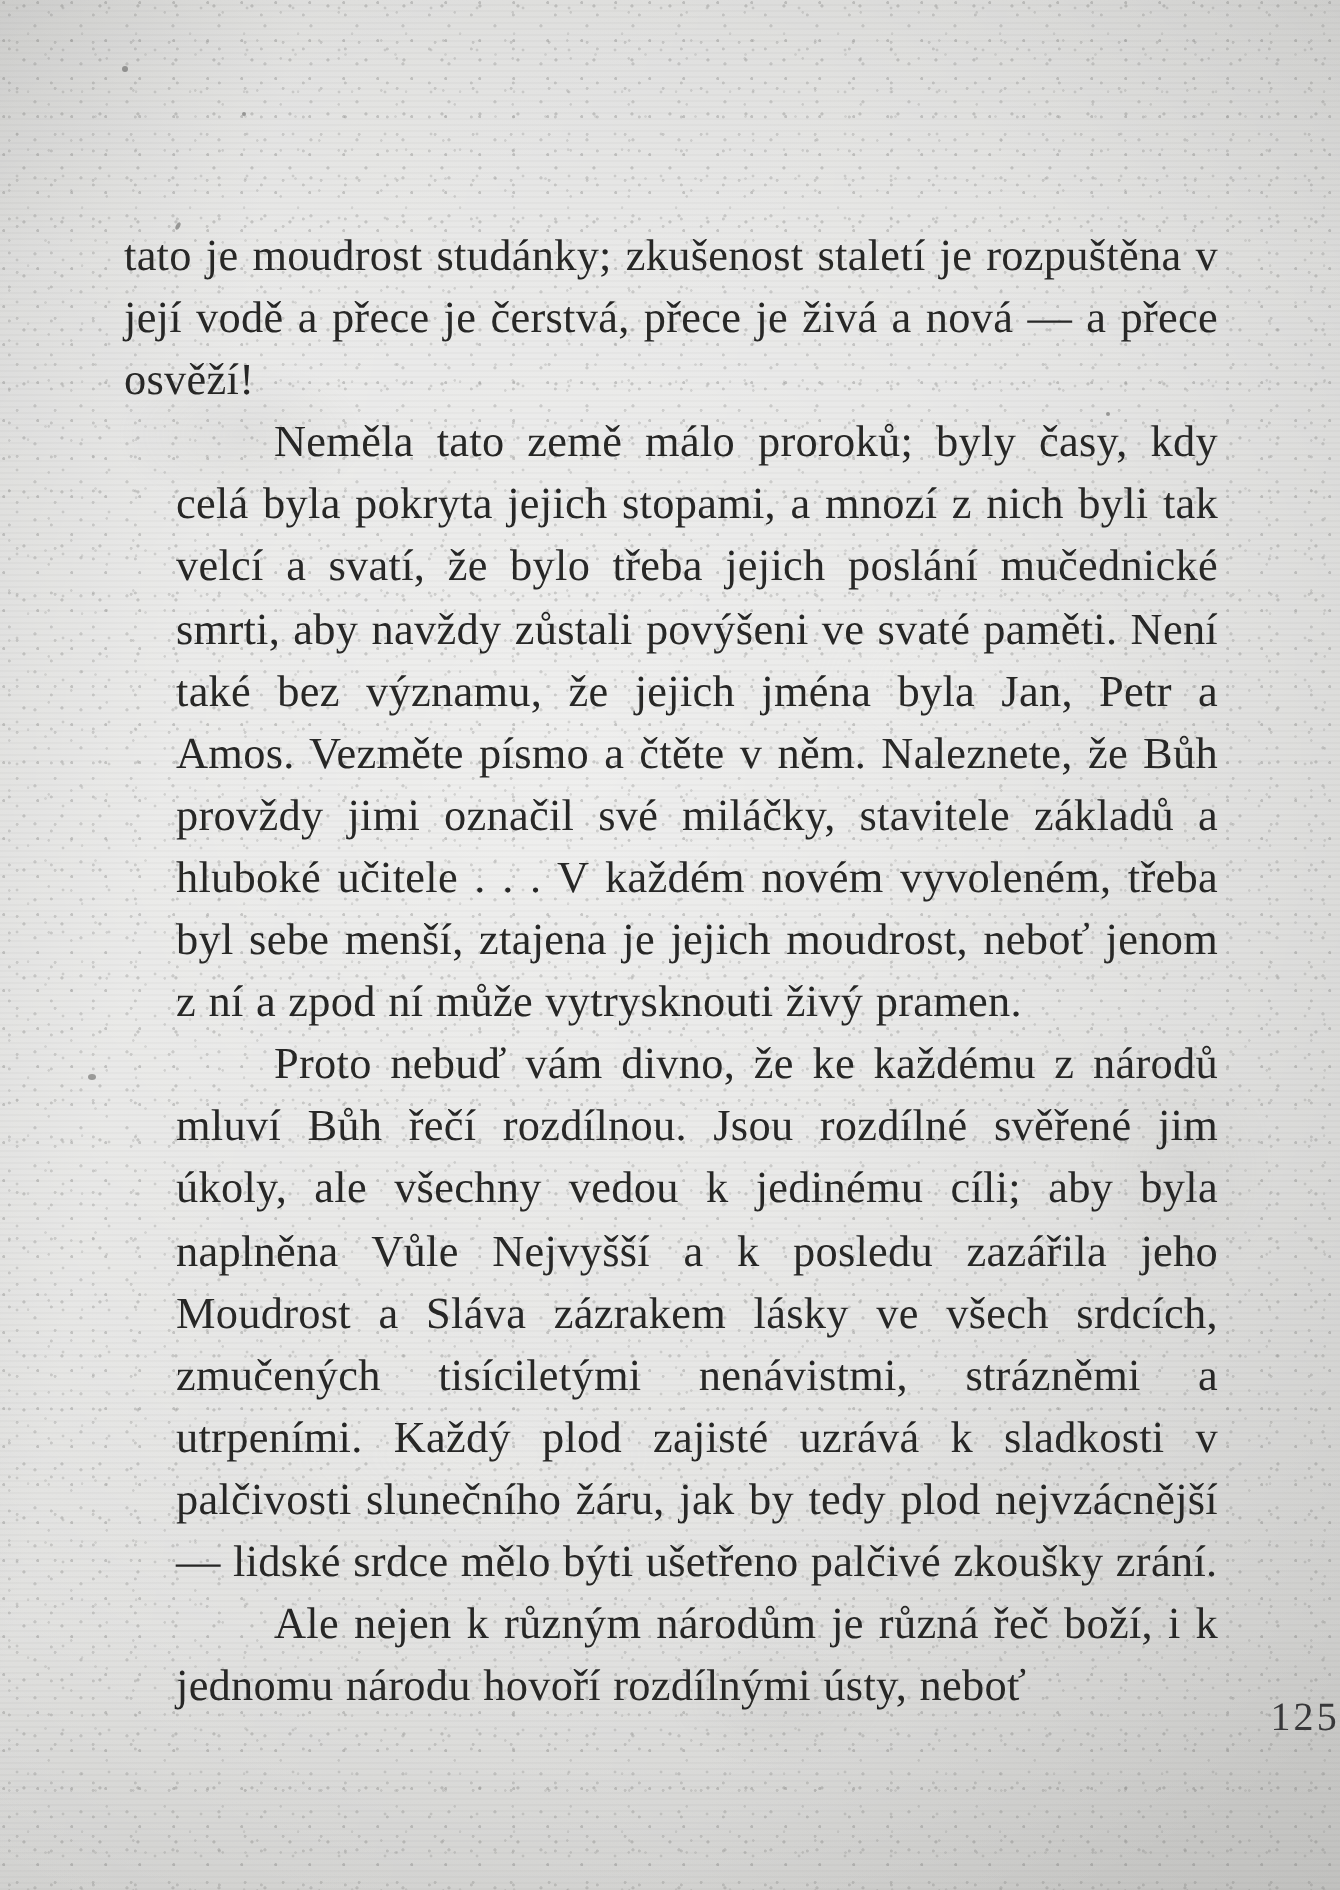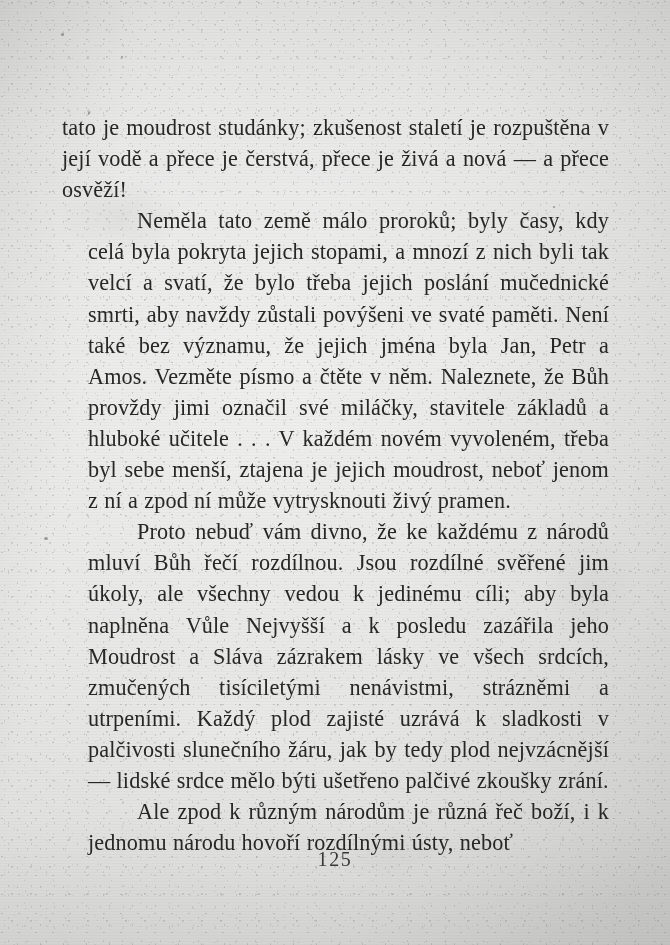--- a/index.html
+++ b/index.html
@@ -96,21 +96,21 @@
     margin-left: 26px;
   }
 
   
 
   .pagenum {
     position: absolute;
     left: 0;
     right: 0;
     top: 848px;
-    text-align: center;
+    text-align: right;
     font-size: 20px;
     letter-spacing: 1.6px;
     color: #38383a;
     font-variant-numeric: oldstyle-nums;
   }
 
   
   .ink-soften {
     position: absolute;
     inset: 0;
@@ -143,20 +143,20 @@
   <div class="speck" style="left:61px; top:33px; width:3px; height:3px;"></div>
   <div class="speck" style="left:88px; top:111px; width:2px; height:4px; transform:rotate(28deg);"></div>
   <div class="speck" style="left:44px; top:537px; width:4px; height:3px;"></div>
   <div class="speck" style="left:121px; top:56px; width:2px; height:2px;"></div>
   <div class="speck" style="left:553px; top:206px; width:2px; height:2px;"></div>
 
   <div class="textblock">
     <p class="para">tato je moudrost studánky; zkušenost staletí je rozpuštěna v její vodě a přece je čerstvá, přece je živá a nová — a přece osvěží!</p>
     <p class="para indent">Neměla tato země málo proroků; byly časy, kdy celá byla pokryta jejich stopami, a mnozí z nich byli tak velcí a svatí, že bylo třeba jejich poslání mučednické smrti, aby navždy zůstali povýšeni ve svaté paměti. Není také bez významu, že jejich jména byla Jan, Petr a Amos. Vezměte písmo a čtěte v něm. Naleznete, že Bůh provždy jimi označil své miláčky, stavitele základů a hluboké učitele . . . V každém novém vyvoleném, třeba byl sebe menší, ztajena je jejich moudrost, neboť jenom z ní a zpod ní může vytrysknouti živý pramen.</p>
     <p class="para indent">Proto nebuď vám divno, že ke každému z národů mluví Bůh řečí rozdílnou. Jsou rozdílné svěřené jim úkoly, ale všechny vedou k jedinému cíli; aby byla naplněna Vůle Nejvyšší a k posledu zazářila jeho Moudrost a Sláva zázrakem lásky ve všech srdcích, zmučených tisíciletými nenávistmi, strázněmi a utrpeními. Každý plod zajisté uzrává k sladkosti v palčivosti slunečního žáru, jak by tedy plod nejvzácnější — lidské srdce mělo býti ušetřeno palčivé zkoušky zrání.</p>
-    <p class="para indent">Ale zpod k různým národům je různá řeč boží, i k jednomu národu hovoří rozdílnými ústy, neboť</p>
+    <p class="para indent">Ale nejen k různým národům je různá řeč boží, i k jednomu národu hovoří rozdílnými ústy, neboť</p>
   </div>
 
   <div class="pagenum">125</div>
 
   <div class="ink-soften"></div>
 
 </div>
 
 </body></html>

